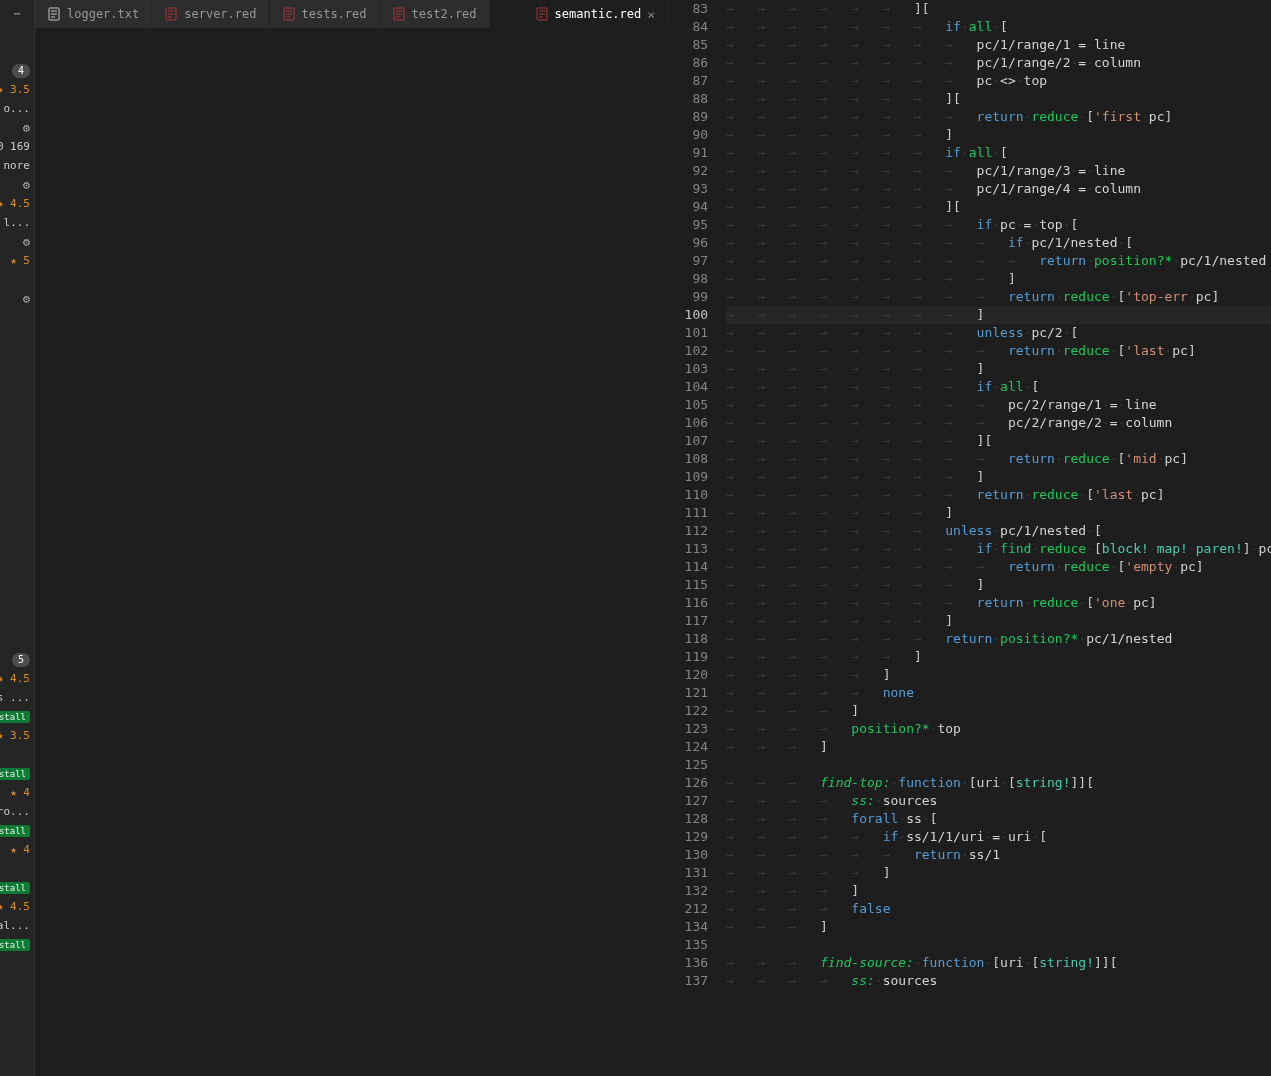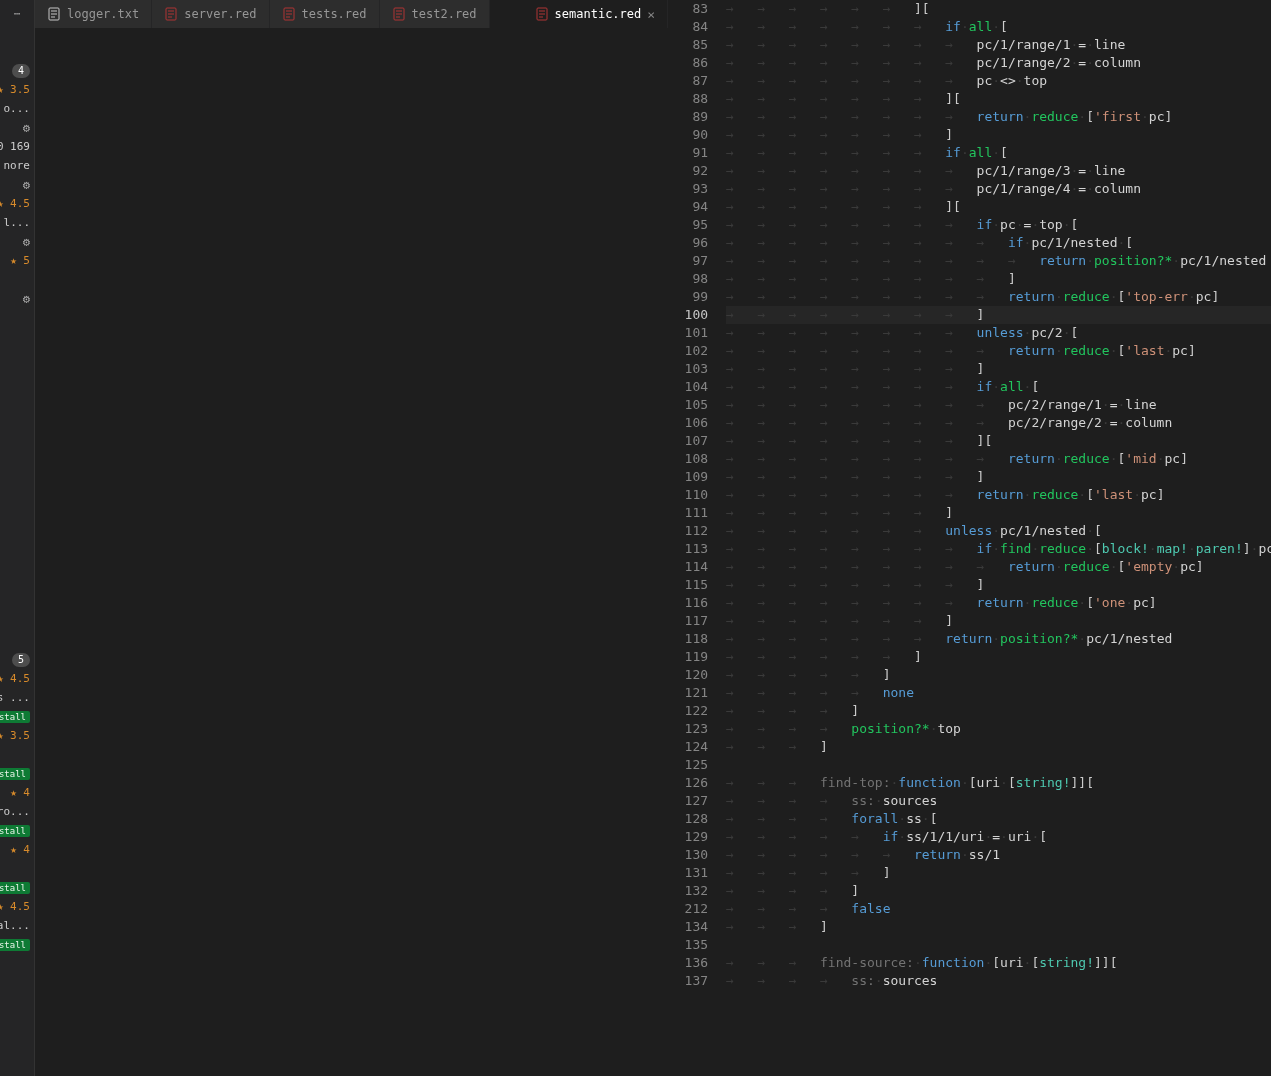--- a/index.html
+++ b/index.html
@@ -91,21 +91,21 @@
   overflow: hidden;
 }
 .code-line { height: 18px; display: flex; align-items: center; }
 .code-line.highlight { background: rgba(40,40,40,0.85); }
 .guide { color: #3a3a3a; }
 .ws { color: #3a3a3a; }
 .kw { color: #569cd6; }
 .fn { color: #22c55e; }
 .op { color: #d4d4d4; }
 .ty { color: #4ec9b0; }
-.wd { color: #737373; }
+.wd { color: #22c55e; font-style: italic; }
 .sym { color: #ce9178; }
 .br { color: #cccccc; }
 .txt { color: #d4d4d4; }
 </style>
 </head>
 <body>
 
 <div class="app">
   <div class="sidebar" id="sidebar">
       <div class="row dots">⋯</div>

